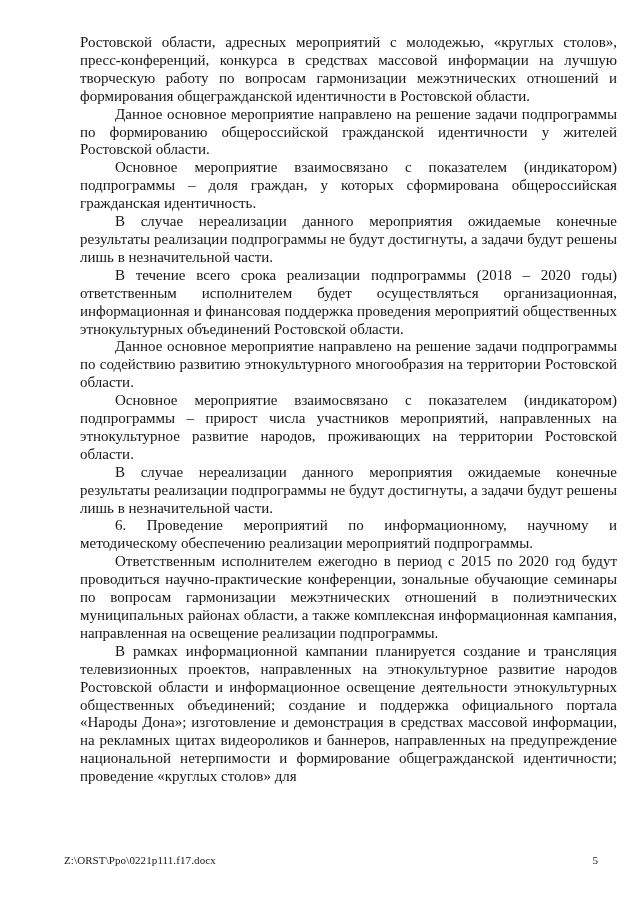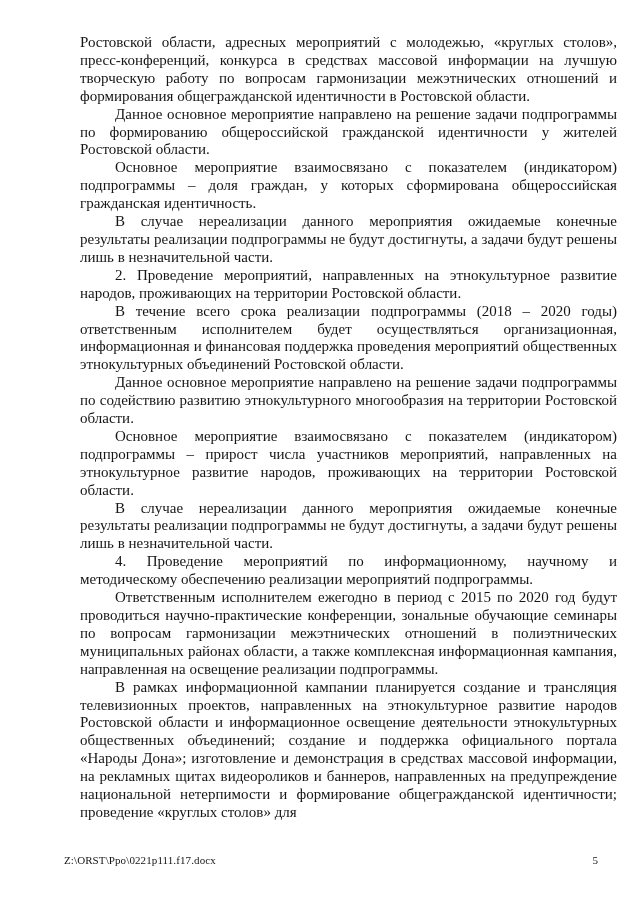--- a/index.html
+++ b/index.html
@@ -52,26 +52,25 @@
 </head>
 <body>
 
 <div class="page">
 
   <div class="body-text">
     <p class="no-indent">Ростовской области, адресных мероприятий с молодежью, «круглых столов», пресс-конференций, конкурса в средствах массовой информации на лучшую творческую работу по вопросам гармонизации межэтнических отношений и формирования общегражданской идентичности в Ростовской области.</p>
     <p>Данное основное мероприятие направлено на решение задачи подпрограммы по формированию общероссийской гражданской идентичности у жителей Ростовской области.</p>
     <p>Основное мероприятие взаимосвязано с показателем (индикатором) подпрограммы – доля граждан, у которых сформирована общероссийская гражданская идентичность.</p>
     <p>В случае нереализации данного мероприятия ожидаемые конечные результаты реализации подпрограммы не будут достигнуты, а задачи будут решены лишь в незначительной части.</p>
-    <p>2. Проведение мероприятий, направленных на этнокультурное развитие народов, проживающих на территории Ростовской области.</p>
     <p>В течение всего срока реализации подпрограммы (2018 – 2020 годы) ответственным исполнителем будет осуществляться организационная, информационная и финансовая поддержка проведения мероприятий общественных этнокультурных объединений Ростовской области.</p>
     <p>Данное основное мероприятие направлено на решение задачи подпрограммы по содействию развитию этнокультурного многообразия на территории Ростовской области.</p>
     <p>Основное мероприятие взаимосвязано с показателем (индикатором) подпрограммы – прирост числа участников мероприятий, направленных на этнокультурное развитие народов, проживающих на территории Ростовской области.</p>
     <p>В случае нереализации данного мероприятия ожидаемые конечные результаты реализации подпрограммы не будут достигнуты, а задачи будут решены лишь в незначительной части.</p>
-    <p>4. Проведение мероприятий по информационному, научному и методическому обеспечению реализации мероприятий подпрограммы.</p>
+    <p>6. Проведение мероприятий по информационному, научному и методическому обеспечению реализации мероприятий подпрограммы.</p>
     <p>Ответственным исполнителем ежегодно в период с 2015 по 2020 год будут проводиться научно-практические конференции, зональные обучающие семинары по вопросам гармонизации межэтнических отношений в полиэтнических муниципальных районах области, а также комплексная информационная кампания, направленная на освещение реализации подпрограммы.</p>
     <p>В рамках информационной кампании планируется создание и трансляция телевизионных проектов, направленных на этнокультурное развитие народов Ростовской области и информационное освещение деятельности этнокультурных общественных объединений; создание и поддержка официального портала «Народы Дона»; изготовление и демонстрация в средствах массовой информации, на рекламных щитах видеороликов и баннеров, направленных на предупреждение национальной нетерпимости и формирование общегражданской идентичности; проведение «круглых столов» для</p>
   </div>
 
   <div class="footer">
     <span class="path">Z:\ORST\Ppo\0221p111.f17.docx</span>
     <span class="page-num">5</span>
   </div>
 
 </div>

